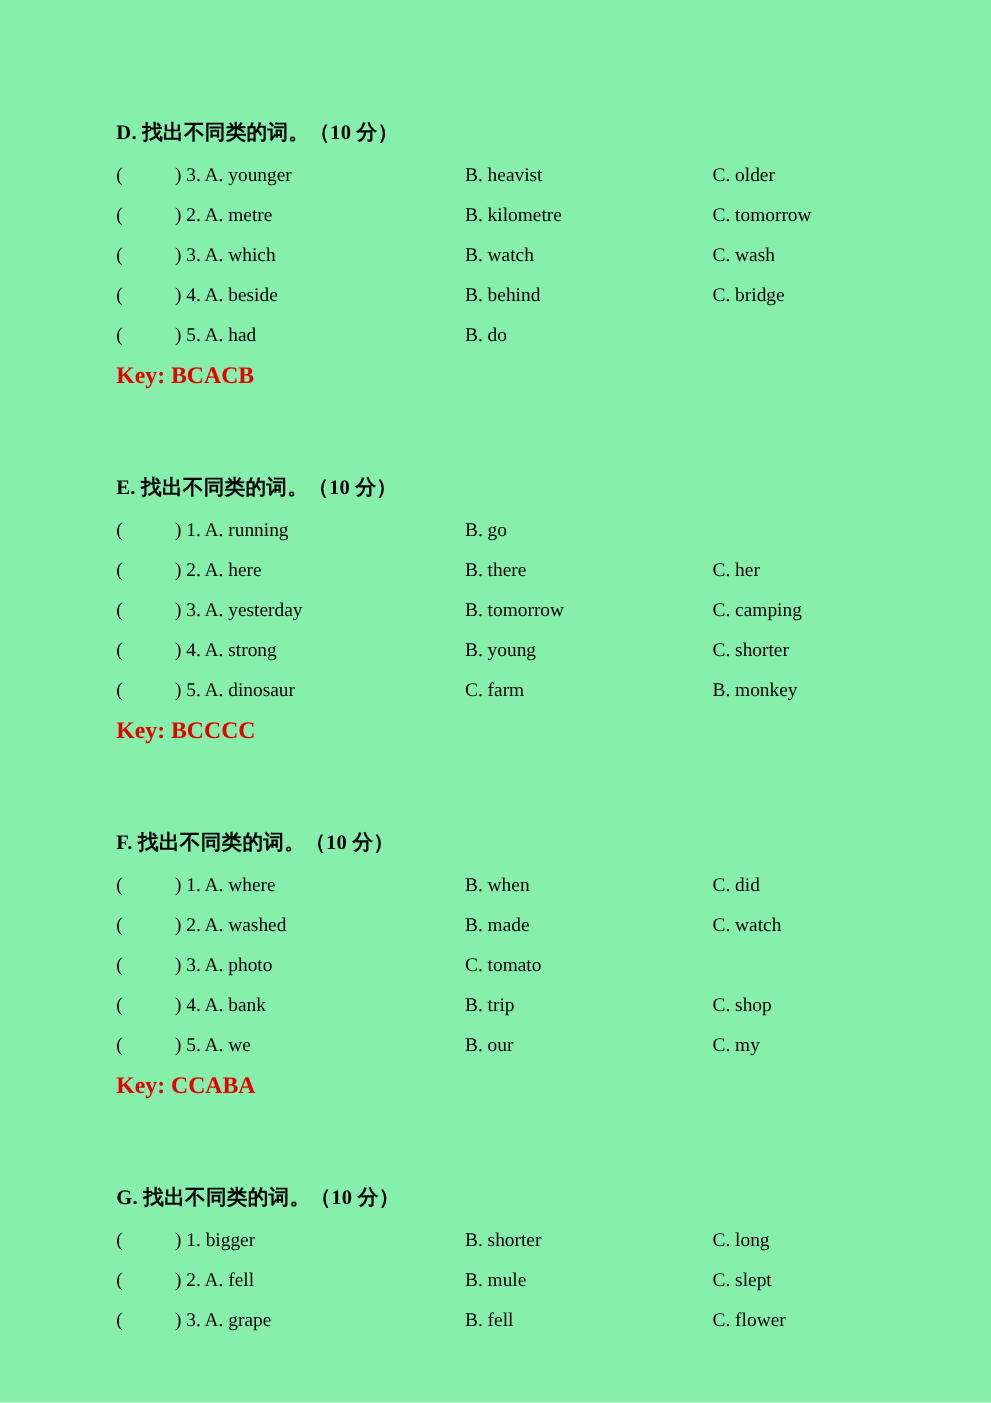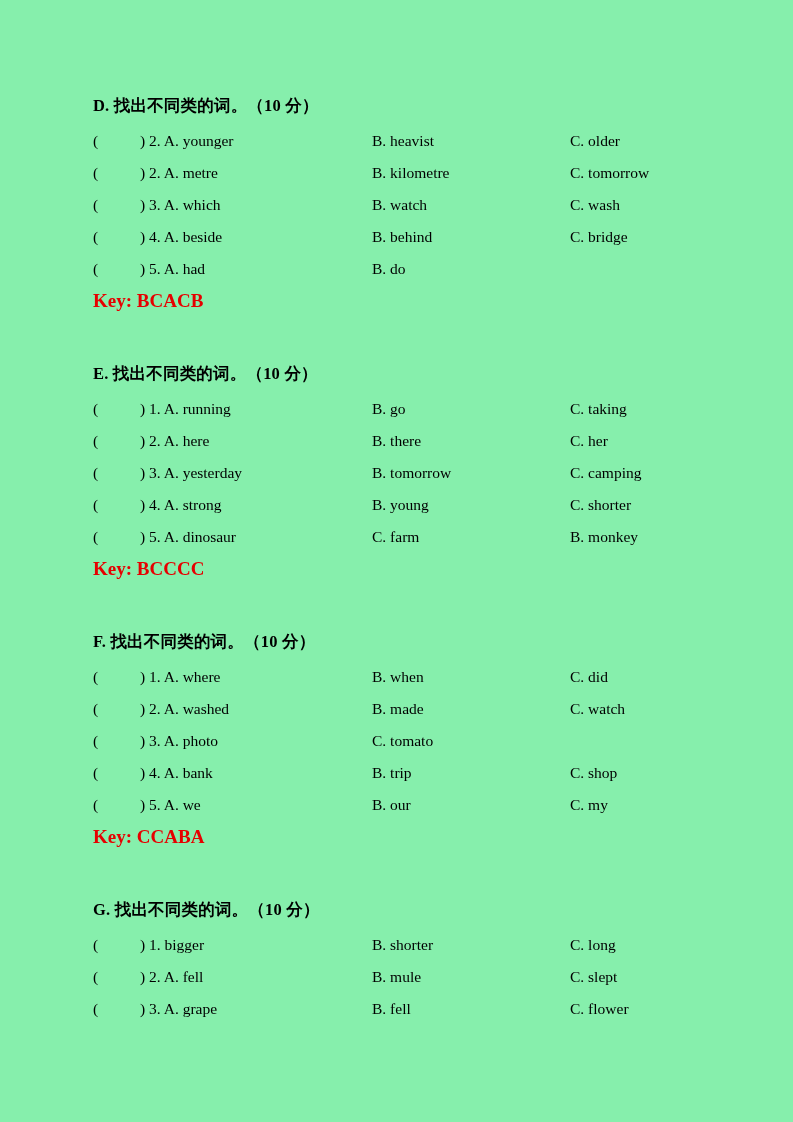--- a/index.html
+++ b/index.html
@@ -15,21 +15,21 @@
     overflow: hidden;
     font-family: "Liberation Serif", "DejaVu Serif", serif;
     color: #000000;
     box-sizing: border-box;
   }
   .content {
     box-sizing: border-box;
     padding: 95px 50px 0 93px;
   }
   .section + .section {
-    margin-top: 46px;
+    margin-top: 62px;
   }
   .heading {
     font-weight: bold;
     font-size: 16.5px;
     line-height: 22px;
     letter-spacing: 0.2px;
   }
   .rows {
     margin-top: 8px;
   }
@@ -51,21 +51,21 @@
 <body>
 
 <div class="page">
   <div class="content">
 
     <div class="section">
       <div class="heading">D. 找出不同类的词。（10 分）</div>
       <div class="rows">
         <div class="row">
           <span>(</span>
-          <span>) 2. A. younger</span>
+          <span>) 3. A. younger</span>
           <span>B. heavist</span>
           <span>C. older</span>
         </div>
         <div class="row">
           <span>(</span>
           <span>) 2. A. metre</span>
           <span>B. kilometre</span>
           <span>C. tomorrow</span>
         </div>
         <div class="row">
@@ -89,21 +89,20 @@
       <div class="key">Key: BCACB</div>
     </div>
 
     <div class="section">
       <div class="heading">E. 找出不同类的词。（10 分）</div>
       <div class="rows">
         <div class="row">
           <span>(</span>
           <span>) 1. A. running</span>
           <span>B. go</span>
-          <span>C. taking</span>
         </div>
         <div class="row">
           <span>(</span>
           <span>) 2. A. here</span>
           <span>B. there</span>
           <span>C. her</span>
         </div>
         <div class="row">
           <span>(</span>
           <span>) 3. A. yesterday</span>

